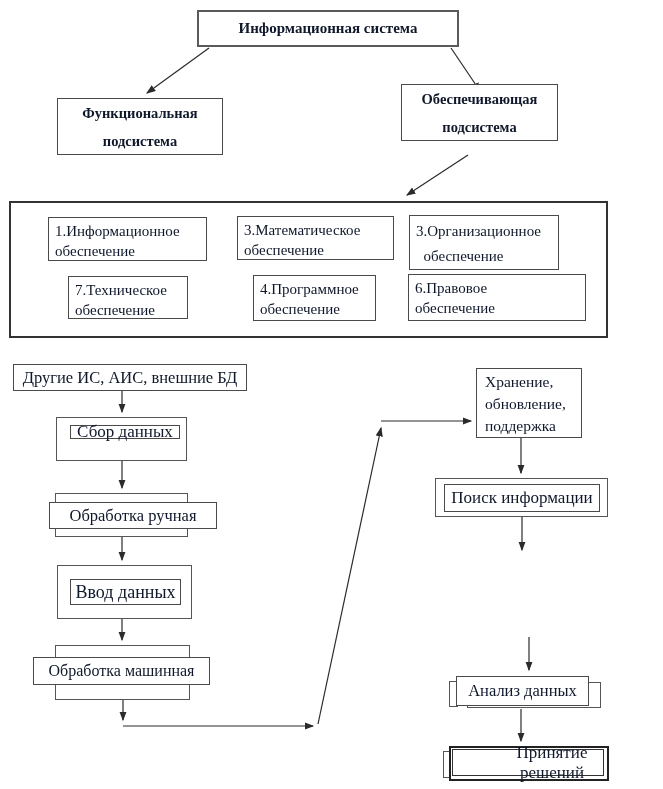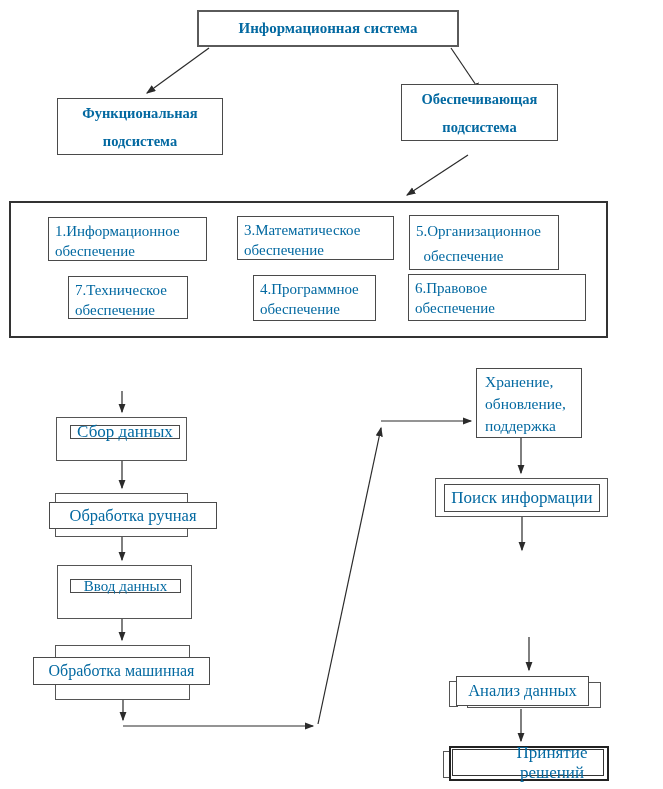--- a/index.html
+++ b/index.html
@@ -1,17 +1,17 @@
 <!DOCTYPE html>
 <html><head>
 <meta charset="utf-8">
 <style>
   html,body{margin:0;padding:0;background:#fff;}
   .canvas{position:relative;width:663px;height:789px;background:#fff;
-          font-family:"Liberation Serif","DejaVu Serif",serif;color:#0369a1;overflow:hidden;}
+          font-family:"Liberation Serif","DejaVu Serif",serif;color:#0f172a;overflow:hidden;}
   .arrows{position:absolute;left:0;top:0;width:663px;height:789px;pointer-events:none;}
   .box{position:absolute;box-sizing:border-box;background:#fff;}
   .center{display:flex;align-items:center;justify-content:center;text-align:center;}
   .pre{white-space:pre-wrap;}
   .bold{font-weight:bold;}
 
   
   .top-box{left:197px;top:10px;width:262px;height:37px;border:2px solid #5a5a5a;font-size:15px;}
   .sub-box{border:1.5px solid #4a4a4a;font-size:14.5px;line-height:28px;}
   .left-sub{left:57px;top:98px;width:166px;height:57px;}
@@ -35,21 +35,21 @@
   .collect-outer{left:56px;top:417px;width:131px;height:44px;}
   .collect-inner{left:13px;top:7px;width:110px;height:14px;font-size:17px;}
   .stack-wrap{position:absolute;}
   .stack-back{position:absolute;box-sizing:border-box;border:1.5px solid #555;background:#fff;}
   .stack-front{position:absolute;box-sizing:border-box;border:1.5px solid #4a4a4a;background:#fff;
                display:flex;align-items:center;justify-content:center;text-align:center;}
   .manual-wrap{left:49px;top:493px;width:148px;height:44px;}
   .manual-back{left:6px;top:0;width:133px;height:44px;}
   .manual-front{left:0;top:9px;width:168px;height:27px;font-size:16.5px;}
   .input-outer{left:57px;top:565px;width:135px;height:54px;}
-  .input-inner{left:12px;top:13px;width:111px;height:14px;font-size:15px;}
+  .input-inner{left:12px;top:13px;width:111px;height:26px;font-size:18px;}
   .machine-wrap{left:33px;top:645px;width:177px;height:55px;}
   .machine-back{left:22px;top:0;width:135px;height:55px;}
   .machine-front{left:0;top:12px;width:177px;height:28px;font-size:16px;}
 
   .storage-box{left:476px;top:368px;width:106px;height:70px;border:1.5px solid #4a4a4a;
                font-size:15.5px;line-height:22px;padding:2px 0 0 8px;}
   .search-outer{left:435px;top:478px;width:173px;height:39px;}
   .search-inner{left:8px;top:5px;width:156px;height:28px;font-size:17px;}
   .output-outer{left:441px;top:556px;width:169px;height:81px;}
   .output-inner{left:21px;top:6px;width:125px;height:68px;font-size:15.5px;line-height:22px;
@@ -98,29 +98,30 @@
   <div class="box sub-box left-sub center bold pre">Функциональная
 подсистема</div>
   <div class="box sub-box right-sub center bold pre">Обеспечивающая
 подсистема</div>
 
   <div class="box big-box"></div>
   <div class="box s-box b1 pre">1.Информационное
 обеспечение</div>
   <div class="box s-box b3 pre">3.Математическое
 обеспечение</div>
-  <div class="box s-box b5 pre">5.Организационное
+  <div class="box s-box b5 pre">3.Организационное
   обеспечение</div>
   <div class="box s-box b2 pre">7.Техническое
 обеспечение</div>
   <div class="box s-box b4 pre">4.Программное
 обеспечение</div>
   <div class="box s-box b6 pre">6.Правовое
 обеспечение</div>
 
+  <div class="box ext-box center">Другие ИС, АИС, внешние БД</div>
 
   <div class="box dbl-outer collect-outer">
     <div class="dbl-inner collect-inner">Сбор данных</div>
   </div>
 
   <div class="box stack-wrap manual-wrap">
     <div class="stack-back manual-back"></div>
     <div class="stack-front manual-front">Обработка ручная</div>
   </div>
 

